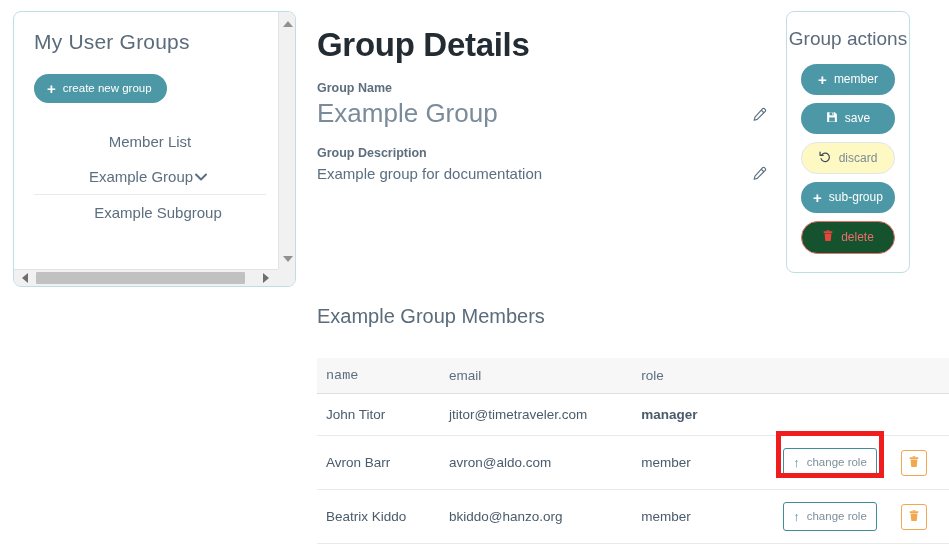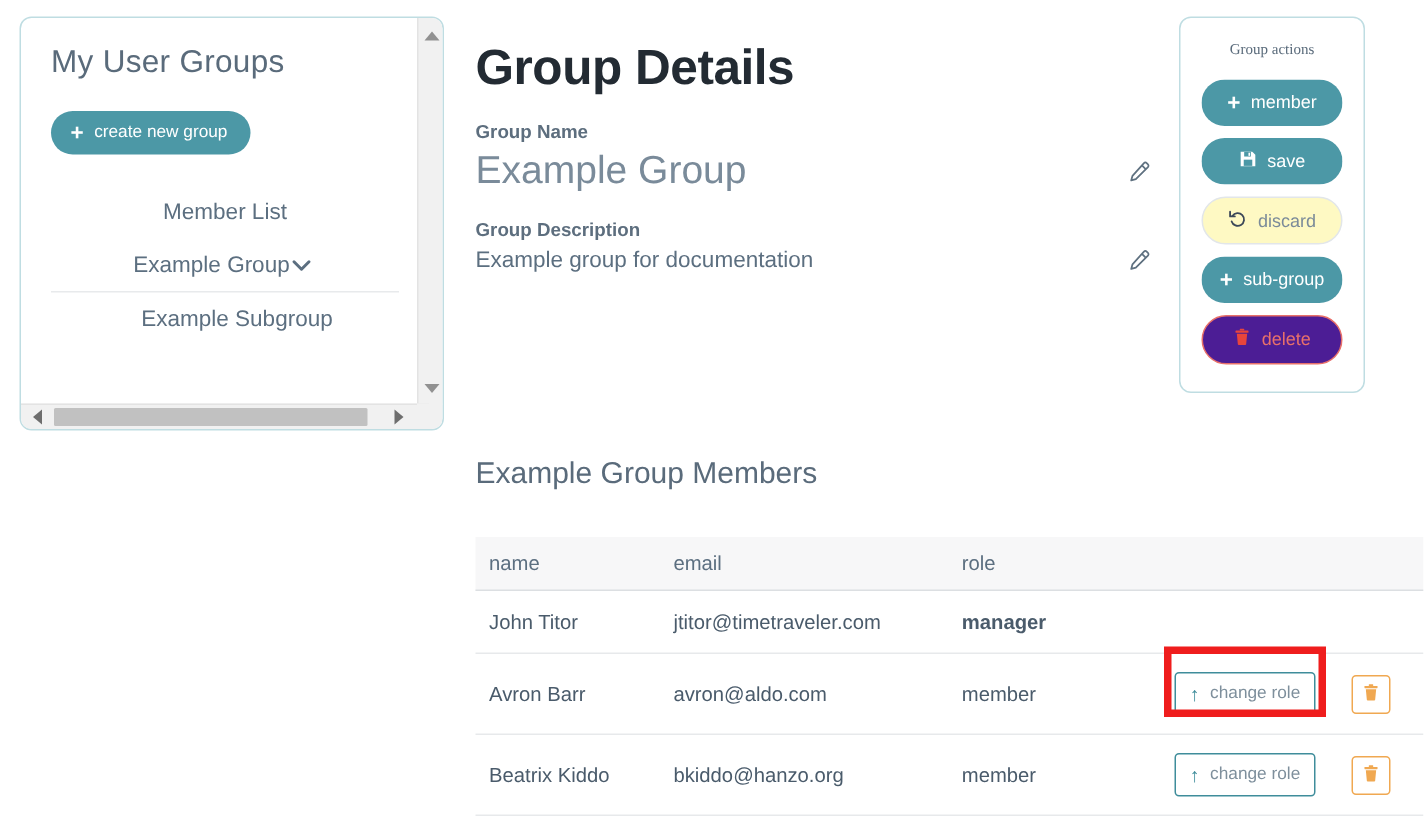--- a/index.html
+++ b/index.html
@@ -192,44 +192,43 @@
     top: 11px;
     width: 124px;
     border: 1px solid #bfdde2;
     border-radius: 8px;
     background: #ffffff;
     box-sizing: border-box;
     padding: 16px 0 18px 0;
     text-align: center;
   }
   #actions-title {
-    font-size: 10px;
+    font-size: 19px;
     color: #5a6b7b;
     margin: 0 0 14px 0;
-    font-family: Liberation Serif, serif;
   }
   .act-btn {
     display: flex;
     align-items: center;
     justify-content: center;
     gap: 7px;
     width: 94px;
     margin: 0 auto 8px auto;
     border-radius: 999px;
     font-family: "Liberation Sans", sans-serif;
     font-size: 12px;
     padding: 7px 0;
     cursor: pointer;
     border: 1px solid transparent;
     line-height: 1.1;
     box-sizing: border-box;
   }
   .act-btn.filled { background:#4c98a6; color:#ffffff; }
   .act-btn.outline-plain { background:#fef9c3; color:#7b8b99; border:1px solid #e2e6e9; }
-  .act-btn.outline-danger { background:#4c1d95; color:#e8706a; border:1px solid #e8706a; margin-bottom:0; }
+  .act-btn.outline-danger { background:#14532d; color:#e8706a; border:1px solid #e8706a; margin-bottom:0; }
 
   
   #members-heading {
     position:absolute;
     left: 317px;
     top: 305px;
     font-size: 20px;
     color: #5a6b7b;
     font-weight: 400;
   }
@@ -251,21 +250,21 @@
     font-size: 13.5px;
   }
   #members-table td {
     padding: 12px 0 12px 9px;
     color: #4a5b6b;
     border-bottom: 1px solid #e7e9eb;
     vertical-align: middle;
     height: 17px;
   }
   #members-table tr:last-child td { border-bottom: 1px solid #e7e9eb; }
-  .col-name  { width: 128px; }
+  .col-name  { width: 128px; font-family: Liberation Mono, monospace; }
   .col-email { width: 192px; }
   .col-role  { width: 148px; }
   .col-act   { width: 112px; }
   .col-del   { width: 52px; }
   .role-manager { font-weight: 700; color: #2f3b47; }
 
   .change-role-btn {
     display: inline-flex;
     align-items: center;
     justify-content: center;

